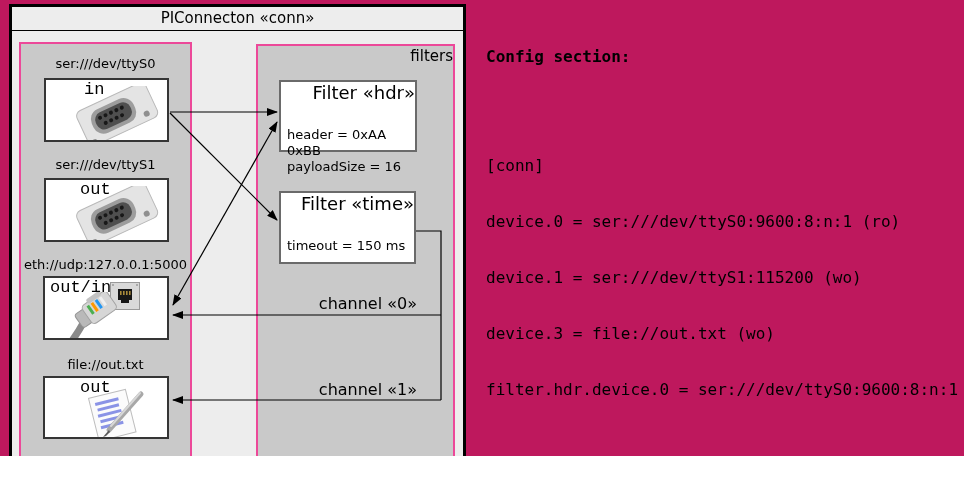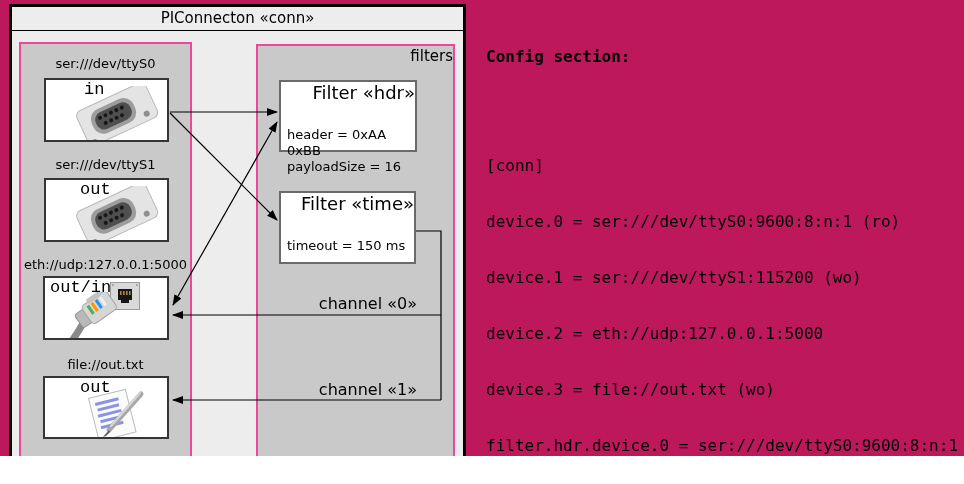--- a/index.html
+++ b/index.html
@@ -200,21 +200,20 @@
   </svg>
 
   <div class="bottom-notch"></div>
 
   <div class="config">
     <div class="config-heading">Config section:</div>
     <div class="config-lines">
       <div class="config-line">[conn]</div>
       <div class="config-line">device.0 = ser:///dev/ttyS0:9600:8:n:1 (ro)</div>
       <div class="config-line">device.1 = ser:///dev/ttyS1:115200 (wo)</div>
-      <div class="config-line">device.2 = eth://udp:127.0.0.1:5000</div>
       <div class="config-line">device.3 = file://out.txt (wo)</div>
       <div class="config-line">filter.hdr.device.0 = ser:///dev/ttyS0:9600:8:n:1</div>
       
       
       
       
       
       
       
       

